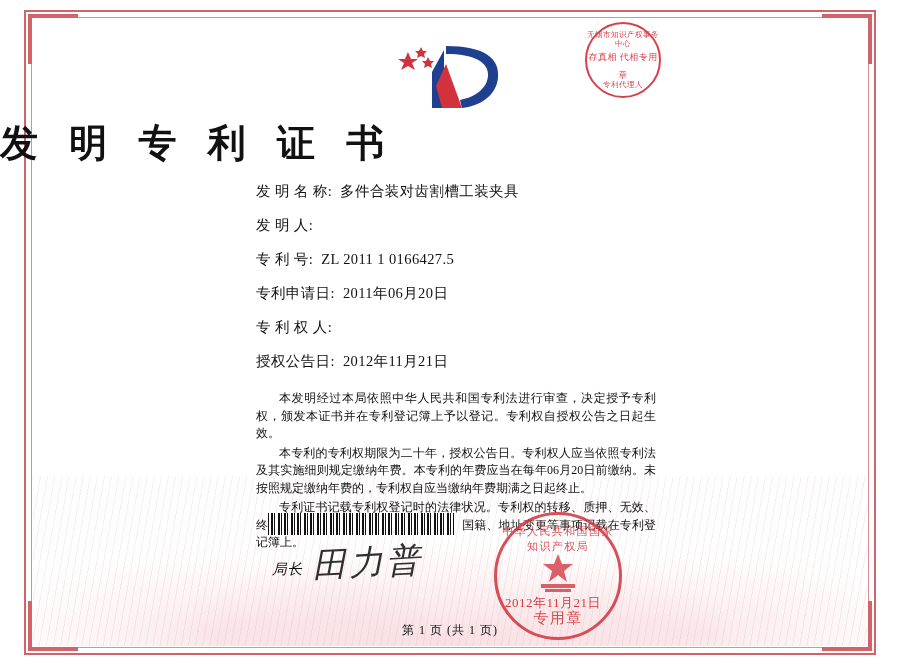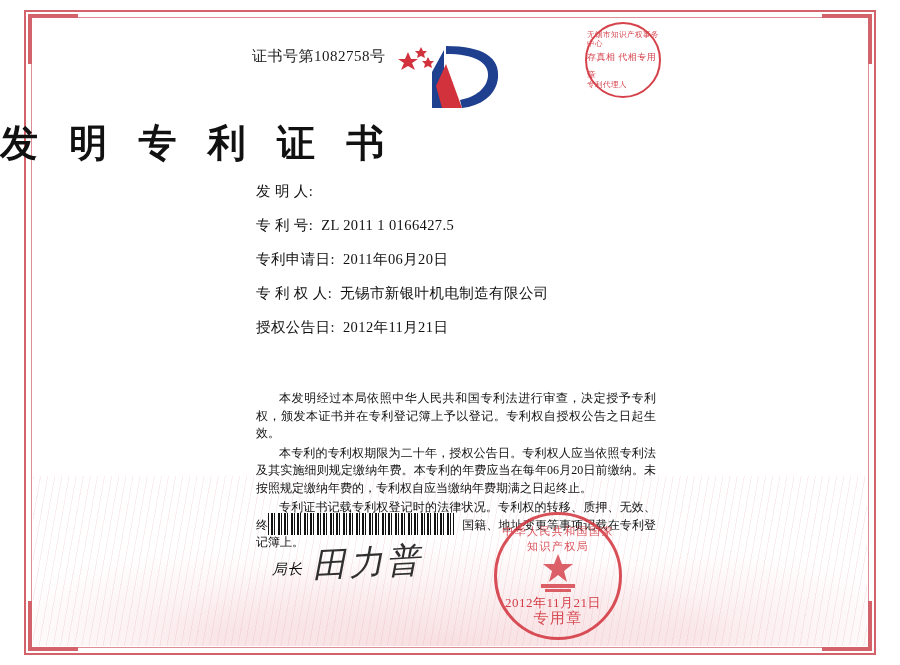--- a/index.html
+++ b/index.html
@@ -101,21 +101,21 @@
   
   .seal-top {
     position: absolute;
     left: 585px;
     top: 22px;
     width: 76px;
     height: 76px;
     border: 2px solid #d2323c;
     border-radius: 50%;
     color: #d2323c;
-    text-align: left;
+    text-align: center;
     box-sizing: border-box;
     opacity: 0.92;
   }
   .seal-top .arc-top {
     position: absolute;
     top: 6px;
     left: 0;
     right: 0;
     font-size: 7.5px;
     letter-spacing: 0.5px;
@@ -293,21 +293,20 @@
   <div class="border-outer"></div>
   <div class="border-inner"></div>
   <div class="corner tl"></div>
   <div class="corner tr"></div>
   <div class="corner bl"></div>
   <div class="corner br"></div>
 
   <div class="watermark-lines"></div>
   <div class="watermark-band"></div>
 
-  <div class="cert-no">证书号第1082758号</div>
 
   <div class="logo">
     <svg viewBox="0 0 120 72" width="120" height="72">
       <path d="M58 4 C96 4 112 16 110 36 C108 54 92 64 74 66 L72 58 C88 55 99 46 100 34 C101 20 86 12 58 12 Z" fill="#1f3f8f"></path>
       <path d="M56 8 L56 66 L44 66 L44 30 Z" fill="#1f3f8f"></path>
       <path d="M58 22 L74 66 L54 66 L48 44 Z" fill="#d2323c"></path>
       <g fill="#d2323c">
         <polygon points="20,10 23,17 30,17 24,21 27,28 20,24 13,28 16,21 10,17 17,17"></polygon>
         <polygon points="33,5 35,9 39,9 36,12 37,16 33,14 29,16 30,12 27,9 31,9"></polygon>
         <polygon points="40,15 42,19 46,19 43,22 44,26 40,24 36,26 37,22 34,19 38,19"></polygon>
@@ -319,33 +318,36 @@
     <div class="arc-top">无锡市知识产权事务中心</div>
     <div class="center-text">存真相
 代相专用章</div>
     <div class="arc-bottom">专利代理人</div>
   </div>
 
   <div class="main-title">发 明 专 利 证 书</div>
 
   <div class="fields">
     <div class="field-row">
+      <span class="field-label">发 明 名 称:</span>
+      <span class="field-value">多件合装对齿割槽工装夹具</span>
+    </div>
+    <div class="field-row">
       <span class="field-label">发 明 人:</span>
     </div>
     <div class="field-row">
       <span class="field-label">专 利 号:</span>
       <span class="field-value">ZL 2011 1 0166427.5</span>
     </div>
     <div class="field-row">
       <span class="field-label">专利申请日:</span>
       <span class="field-value">2011年06月20日</span>
     </div>
     <div class="field-row">
       <span class="field-label">专 利 权 人:</span>
-      <span class="field-value">无锡市新银叶机电制造有限公司</span>
     </div>
     <div class="field-row">
       <span class="field-label">授权公告日:</span>
       <span class="field-value">2012年11月21日</span>
     </div>
   </div>
 
   <div class="body-text">
     <p>本发明经过本局依照中华人民共和国专利法进行审查，决定授予专利权，颁发本证书并在专利登记簿上予以登记。专利权自授权公告之日起生效。</p>
     <p>本专利的专利权期限为二十年，授权公告日。专利权人应当依照专利法及其实施细则规定缴纳年费。本专利的年费应当在每年06月20日前缴纳。未按照规定缴纳年费的，专利权自应当缴纳年费期满之日起终止。</p>
@@ -362,14 +364,15 @@
     <svg class="seal-emblem" viewBox="0 0 50 46">
       <polygon points="25,2 29,12 40,12 31,19 34,30 25,23 16,30 19,19 10,12 21,12" fill="#d2323c" opacity="0.9"></polygon>
       <rect x="8" y="32" width="34" height="4" fill="#d2323c" opacity="0.9"></rect>
       <rect x="12" y="37" width="26" height="3" fill="#d2323c" opacity="0.9"></rect>
     </svg>
     <div class="ring-text-bottom">专用章</div>
   </div>
 
   <div class="seal-date">2012年11月21日</div>
 
+  <div class="page-footer">第 1 页 (共 1 页)</div>
 
 </div>
 
 </body></html>

